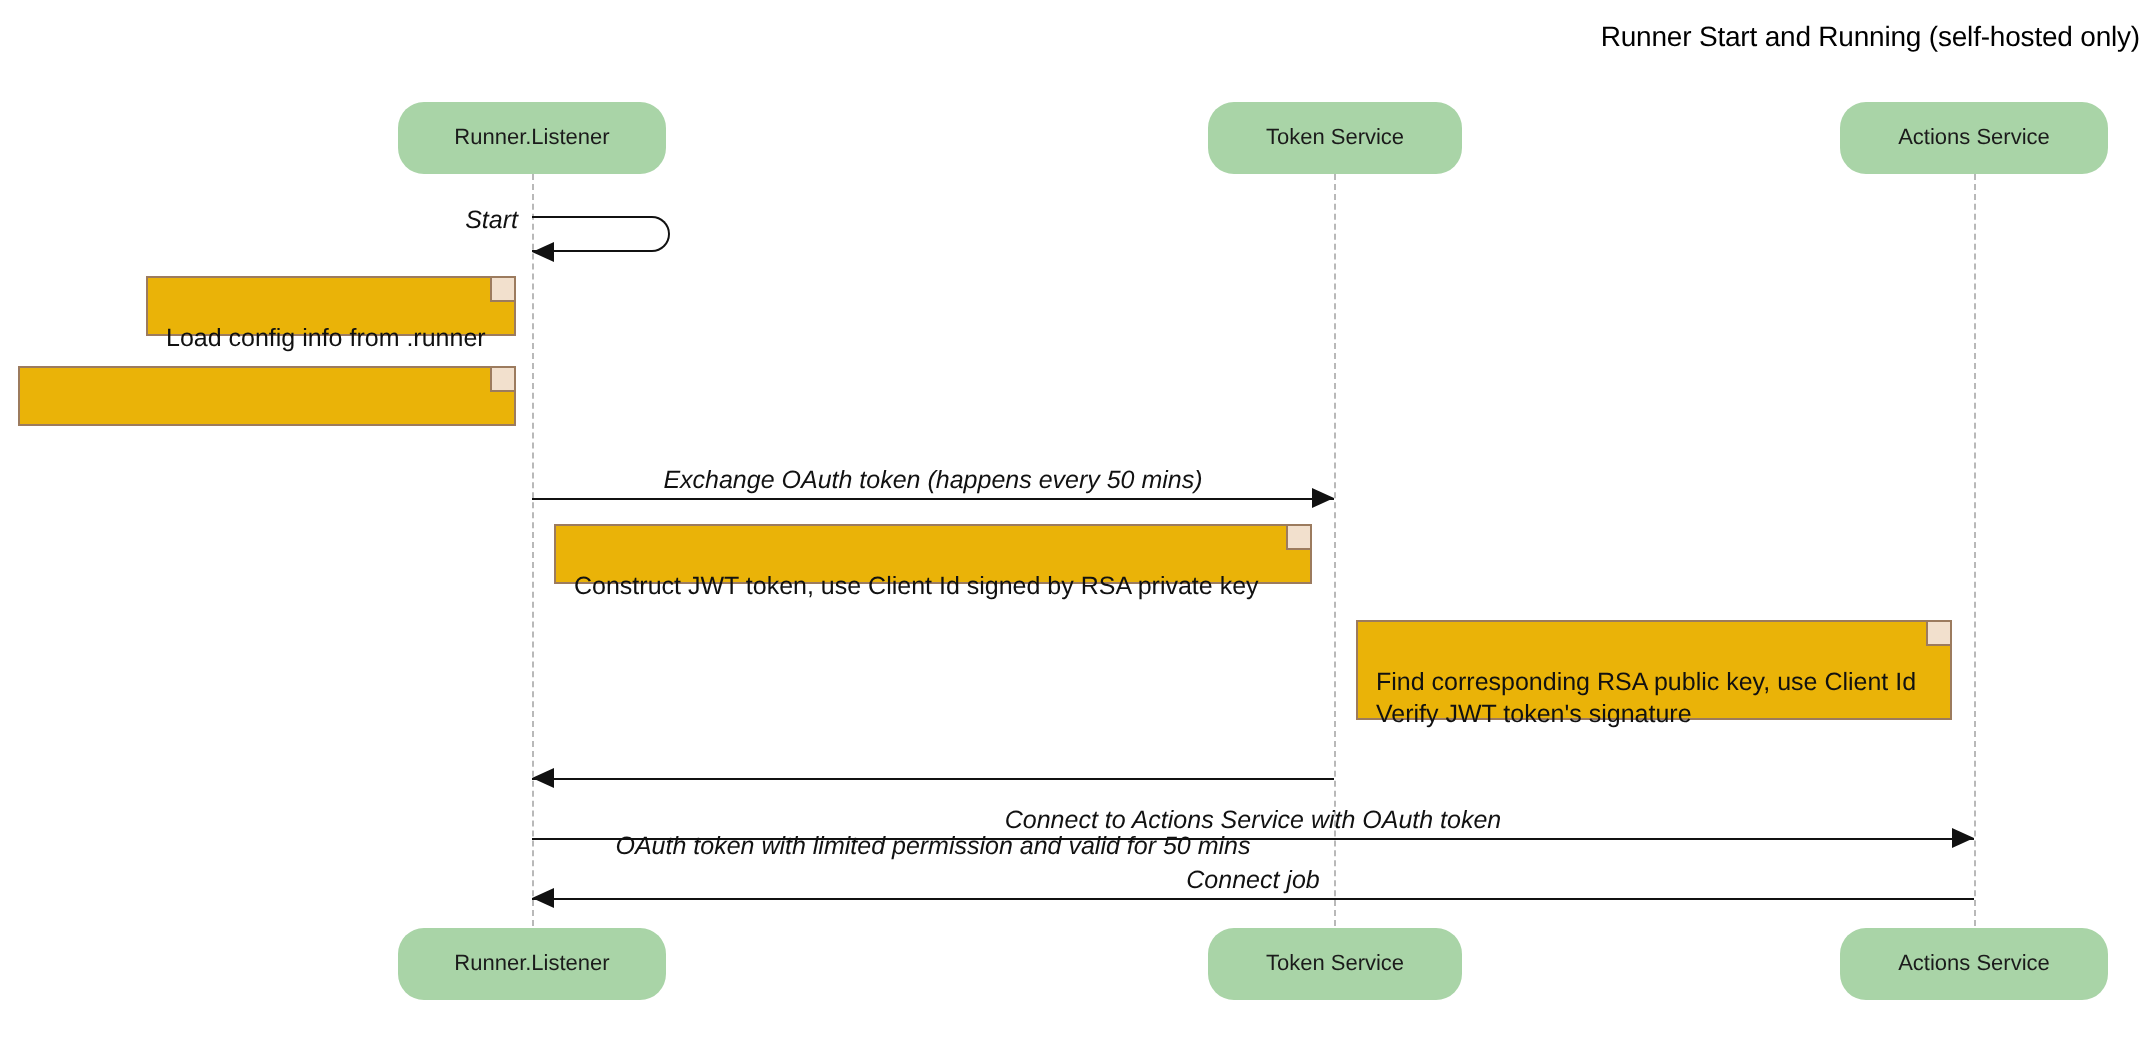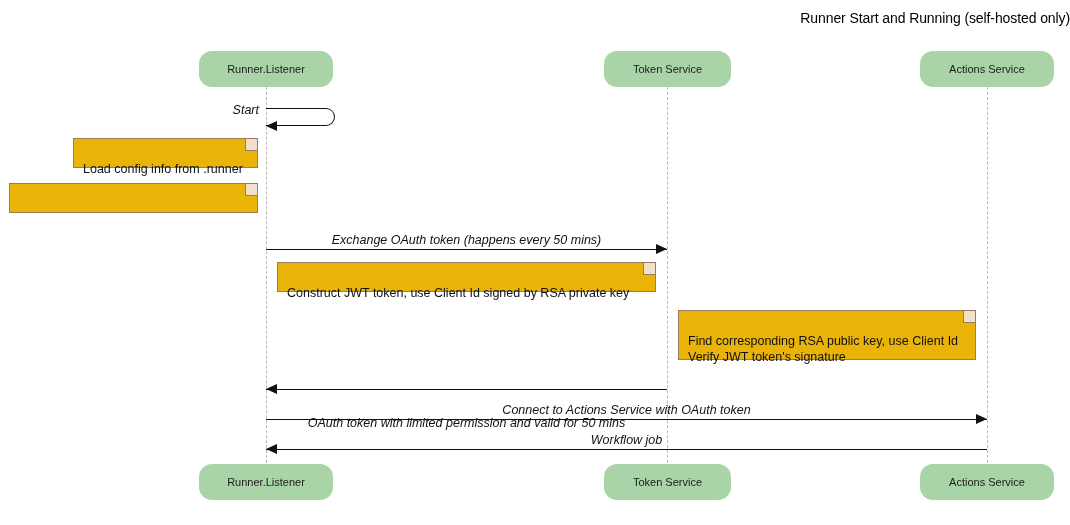--- a/index.html
+++ b/index.html
@@ -169,21 +169,21 @@
 <div class="msg-line" style="left:266px; top:389px; width:401px;"></div>
 
 <div class="arrowhead left" style="left:266px; top:384px;"></div>
 
 <div class="msg-label" style="left:266px; top:403px; width:721px;">Connect to Actions Service with OAuth token</div>
 
 <div class="msg-line" style="left:266px; top:419px; width:721px;"></div>
 
 <div class="arrowhead right" style="left:976px; top:414px;"></div>
 
-<div class="msg-label" style="left:266px; top:433px; width:721px;">Workflow job</div>
+<div class="msg-label" style="left:266px; top:433px; width:721px;">Connect job</div>
 
 <div class="msg-line" style="left:266px; top:449px; width:721px;"></div>
 
 <div class="arrowhead left" style="left:266px; top:444px;"></div>
 
 <div class="participant-box" style="left:199px; top:464px; width:134px;">
   <span>Runner.Listener</span>
 </div>
 
 <div class="participant-box" style="left:604px; top:464px; width:127px;">

